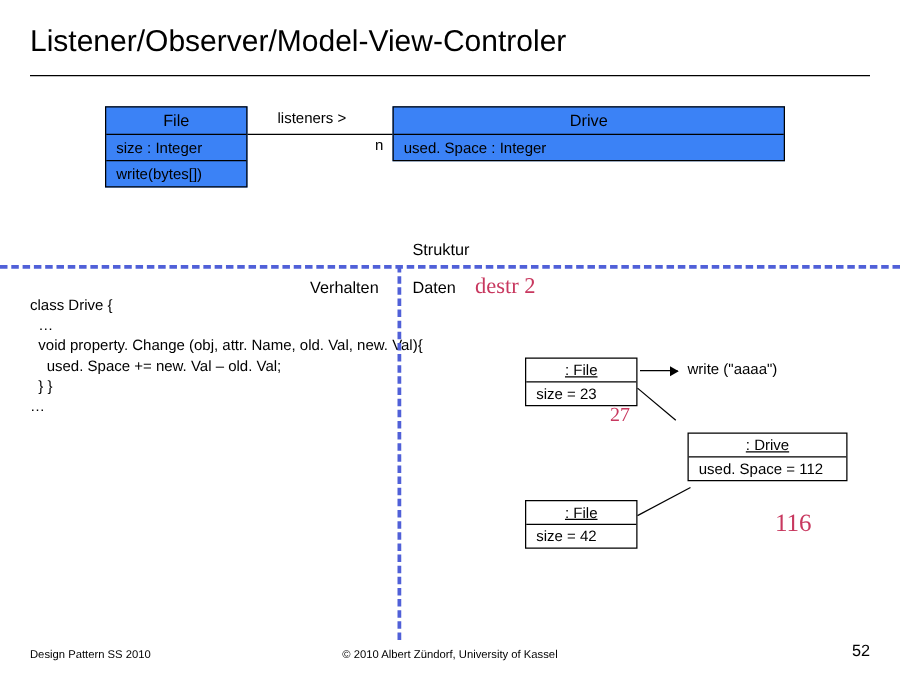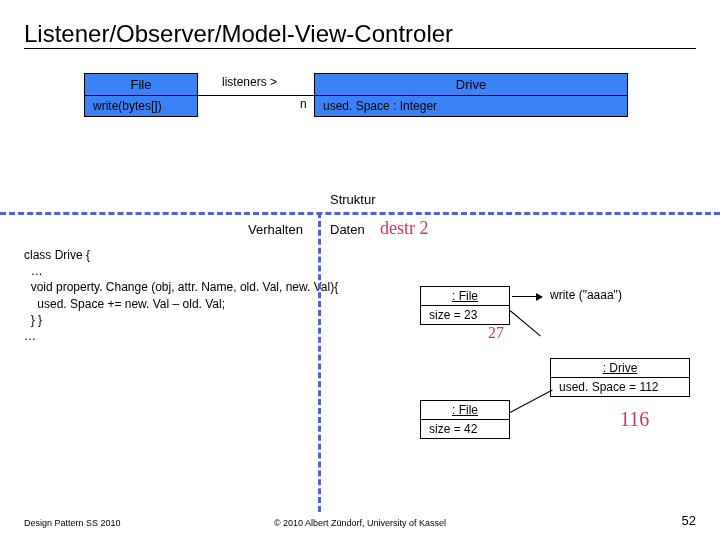--- a/index.html
+++ b/index.html
@@ -1,31 +1,31 @@
 <!DOCTYPE html>
 <html><head>
 <meta charset="utf-8">
 <style>
 *{margin:0;padding:0;box-sizing:border-box}
 body{width:720px;height:540px;background:#fff;font-family:Arial,sans-serif;position:relative;overflow:hidden}
 .slide{padding:20px 24px;position:relative;height:100%}
-.title{font-size:24px;font-weight:normal;color:#000;margin-bottom:0}
+.title{font-size:24px;font-weight:normal;color:#000;margin-bottom:12px}
 .hr{border:none;border-top:1px solid #000;margin-bottom:16px}
 .uml{position:relative;height:140px}
 .cls{position:absolute;border:1px solid #000;background:#3b82f6}
 .cls .hdr{text-align:center;padding:3px 8px;font-size:13px;border-bottom:1px solid #000}
 .cls .sec{padding:3px 8px;font-size:12px;border-bottom:1px solid #000}
 .cls .sec:last-child{border-bottom:none}
 .file{left:60px;top:8px;width:114px}
 .drive{left:290px;top:8px;width:314px}
 .assoc{position:absolute;font-size:12px}
 .line{position:absolute;border-top:1px solid #000;height:1px}
 .dashline{position:absolute;border-top:3px dashed #5060d8}
 .vline{position:absolute;border-left:3px dashed #5060d8}
-.code{font-size:12px;line-height:1.35;margin-top:42px;white-space:pre}
+.code{font-size:12px;line-height:1.35;margin-top:19px;white-space:pre}
 .struct{position:absolute;font-size:13px;}
 .obj{position:absolute;border:1px solid #000;background:#fff;font-size:12px}
 .obj .oh{text-align:center;text-decoration:underline;padding:2px 8px;border-bottom:1px solid #000}
 .obj .ov{padding:2px 8px}
 .hand{font-family:Liberation Serif, serif;color:#c8385f;position:absolute}
 .arrow{position:absolute;border-top:1px solid #000}
 .arrow::after{content:"";position:absolute;right:-1px;top:-4px;border-left:7px solid #000;border-top:4px solid transparent;border-bottom:4px solid transparent}
 .footer-l{position:absolute;bottom:12px;left:24px;font-size:9px}
 .footer-c{position:absolute;bottom:12px;left:0;right:0;text-align:center;font-size:9px}
 .footer-r{position:absolute;bottom:12px;right:24px;font-size:13px}
@@ -33,20 +33,21 @@
 </head>
 <body>
 
 <div class="slide">
   <h1 class="title">Listener/Observer/Model-View-Controler</h1>
   <hr class="hr">
 
   <div class="uml">
     <div class="cls file">
       <div class="hdr">File</div>
+      <div class="sec">size : Integer</div>
       <div class="sec">write(bytes[])</div>
     </div>
     <div class="cls drive">
       <div class="hdr">Drive</div>
       <div class="sec">used. Space : Integer</div>
     </div>
     <div class="line" style="left:174px;top:30px;width:116px"></div>
     <div class="assoc" style="left:198px;top:10px">listeners &gt;</div>
     <div class="assoc" style="left:276px;top:32px">n</div>
   </div>
@@ -73,21 +74,21 @@
   <span class="hand" style="left:488px;top:324px;font-size:16px">27</span>
 
   <div class="arrow" style="left:512px;top:296px;width:30px"></div>
   <span style="position:absolute;left:550px;top:288px;font-size:12px">write ("aaaa")</span>
 
   <div class="obj" style="left:420px;top:400px;width:90px">
     <div class="oh">: File</div>
     <div class="ov">size = 42</div>
   </div>
 
-  <div class="obj" style="left:550px;top:358px;width:140px">
+  <div class="obj" style="left:550px;top:346px;width:128px">
     <div class="oh">: Drive</div>
     <div class="ov">used. Space = 112</div>
   </div>
 
   <div class="line" style="left:510px;top:310px;width:40px;transform:rotate(40deg);transform-origin:left"></div>
   <div class="line" style="left:510px;top:412px;width:48px;transform:rotate(-28deg);transform-origin:left"></div>
 
   <span class="hand" style="left:620px;top:408px;font-size:20px">116</span>
 
   <div class="footer-l">Design Pattern SS 2010</div>

